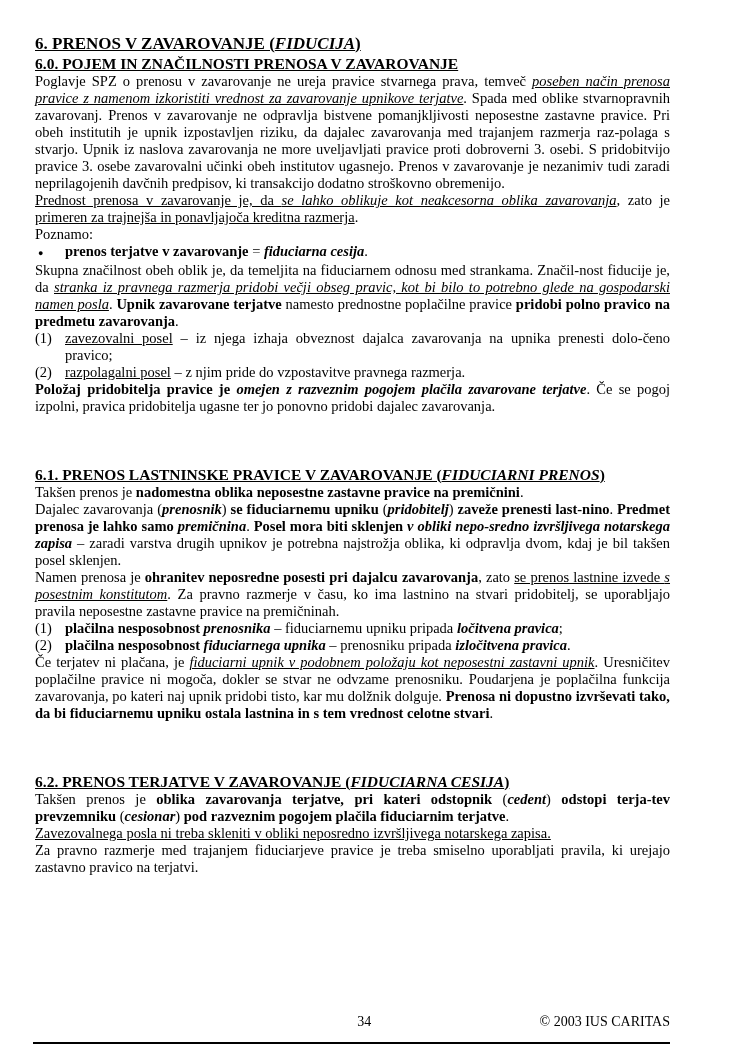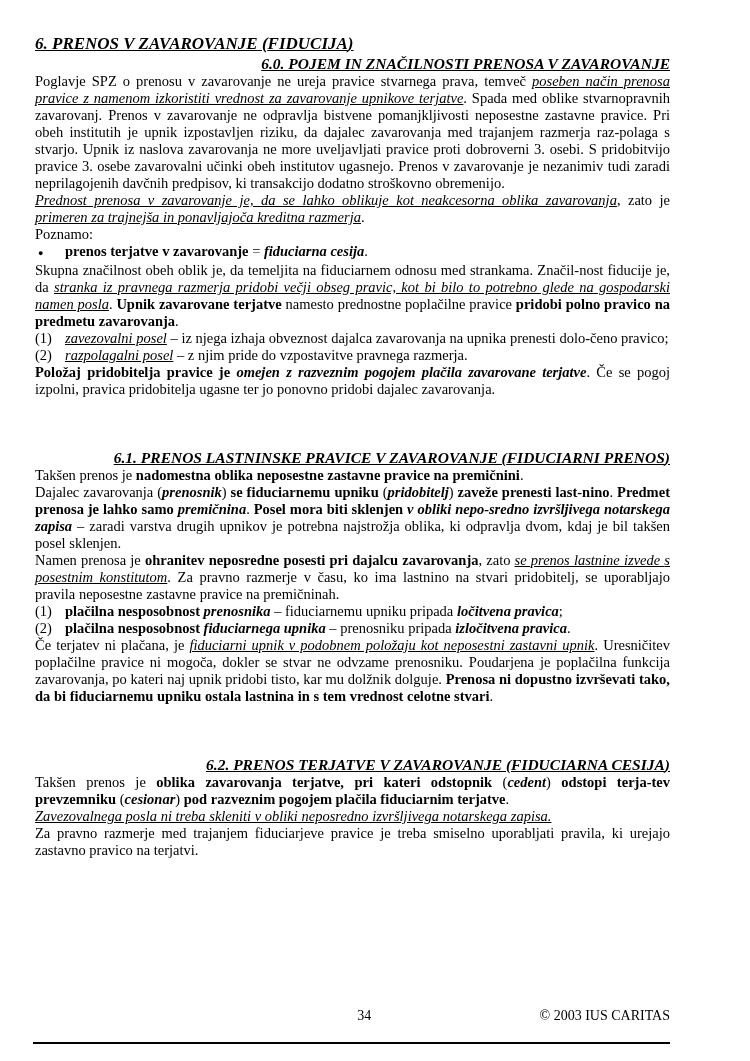--- a/index.html
+++ b/index.html
@@ -12,32 +12,32 @@
     overflow: hidden;
   }
   .page {
     position: absolute; inset: 0;
     padding: 34px 80px 0 35px;
     box-sizing: border-box;
   }
   .doc { font-size: 14.5px; line-height: 17px; }
   .block { text-align: justify; margin: 0; }
   .h1 { font-size: 17px;  line-height: 20px; font-weight: bold; text-align: left; }
-  .h2 { font-size: 15.5px; line-height: 19px; font-weight: bold; text-align: right; }
+  .h2 { font-size: 15.5px; line-height: 19px; font-weight: bold; text-align: left; }
   .li { padding-left: 30px; text-indent: -30px; }
   .marker { display: inline-block; width: 30px; text-indent: 0; vertical-align: baseline; }
   .bullet-marker { font-size: 9px; padding-left: 3px; box-sizing: border-box; }
   .b { font-weight: bold; }
   .i { font-style: italic; }
-  .u { text-decoration: underline; font-style: italic; }
+  .u { text-decoration: underline; }
   .gap { height: 50px; }
   .footer {
     position: absolute; left: 33px; right: 80px; bottom: 17px;
     border-bottom: 2px solid #000000;
-    padding-bottom: 18px;
+    padding-bottom: 12px;
     font-size: 14px;
   }
   .footer-row { position: relative; height: 17px; line-height: 17px; }
   .page-num { position: absolute; left: 52%; transform: translateX(-50%); }
   .copyright { position: absolute; right: 0; }
 </style>
 </head>
 <body>
 
 <div class="page">

